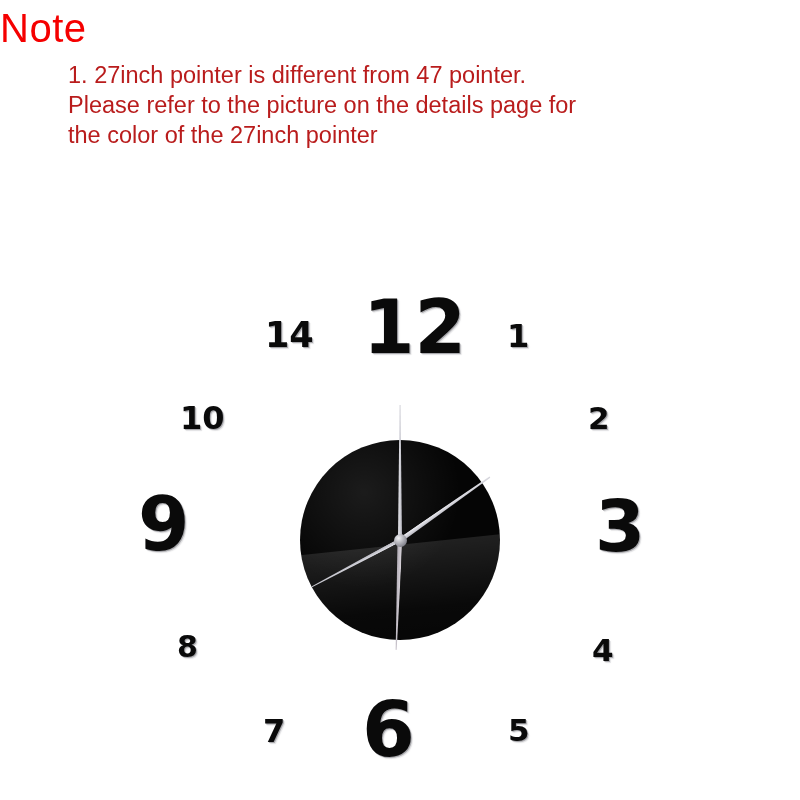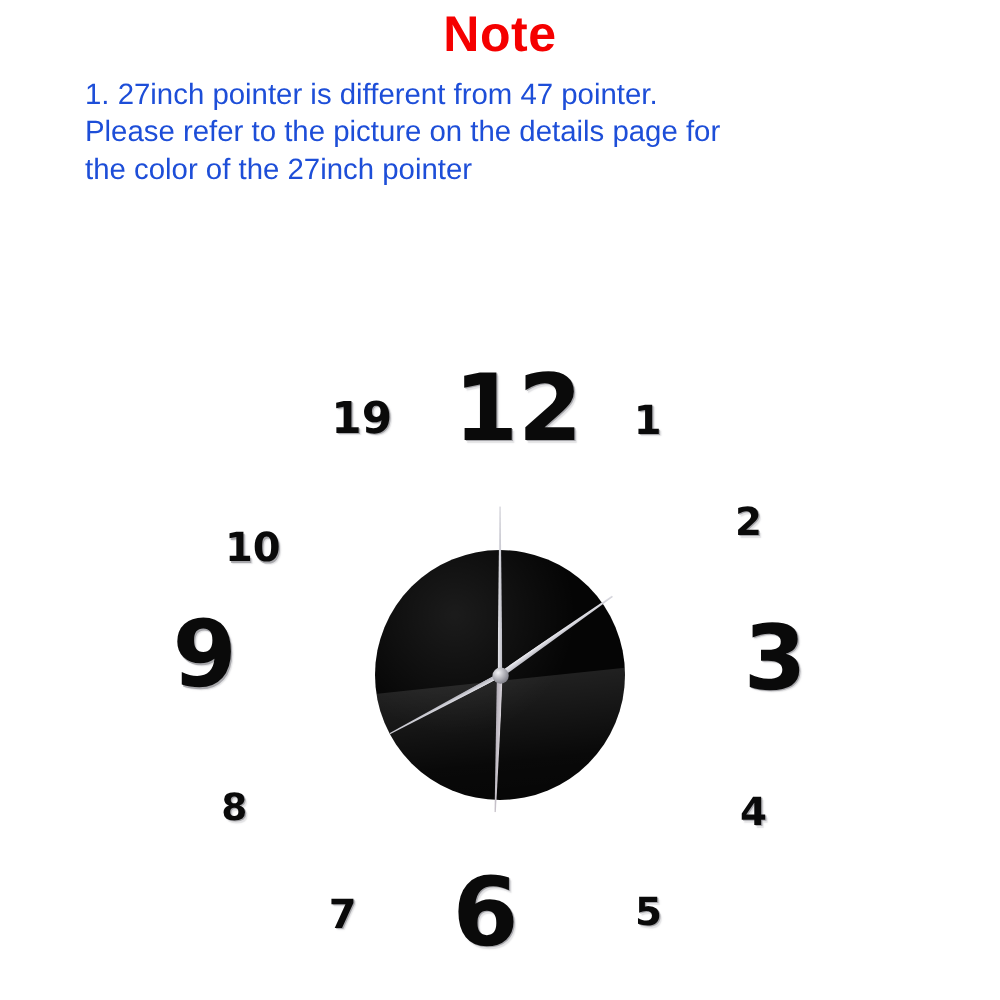--- a/index.html
+++ b/index.html
@@ -20,33 +20,32 @@
     height: 800px;
     background: #ffffff;
   }
 
   
   .note-title {
     position: absolute;
     top: 6px;
     left: 0;
     width: 800px;
-    text-align: center;
     color: #f50000;
     font-size: 40px;
-    font-weight: bold;
+    font-weight: normal;
     letter-spacing: 0.5px;
     line-height: 44px;
   }
   .note-body {
     position: absolute;
     top: 60px;
     left: 68px;
     width: 700px;
-    color: #1d4ed8;
+    color: #b91c1c;
     font-size: 23.5px;
     line-height: 30px;
   }
   .note-para {
     margin: 0 0 20px 0;
     white-space: pre-line;
   }
 
   
   #clock {
@@ -157,21 +156,21 @@
     color: #0a0a0a;
     font-family: "DejaVu Sans", sans-serif;
     font-weight: bold;
     line-height: 1;
     text-shadow: 1px 1px 0 rgba(120,120,125,0.55), 2px 2px 1px rgba(170,170,175,0.35);
     white-space: nowrap;
   }
   .n12 { left: 233px; top: 10px;  font-size: 74px; }
   .n11 { left: 135px; top: 38px;  font-size: 35px; }
   .n1  { left: 377px; top: 40px;  font-size: 32px; }
-  .n10 { left: 50px;  top: 122px; font-size: 32px; margin-top: 20px; }
+  .n10 { left: 50px;  top: 122px; font-size: 32px; }
   .n2  { left: 458px; top: 123px; font-size: 31px; }
   .n9  { left: 8px;   top: 207px; font-size: 74px; }
   .n3  { left: 465px; top: 210px; font-size: 72px; }
   .n8  { left: 47px;  top: 352px; font-size: 30px; }
   .n4  { left: 462px; top: 355px; font-size: 31px; }
   .n7  { left: 133px; top: 435px; font-size: 32px; }
   .n5  { left: 378px; top: 435px; font-size: 31px; }
   .n6  { left: 232px; top: 412px; font-size: 76px; }
 </style>
 </head>
@@ -202,21 +201,21 @@
       </div>
     <div class="hand hand-second">
         <i></i>
       </div>
     <div class="hand hand-sweep">
         <i></i>
       </div>
     <div class="cap"></div>
 
     <div class="num n12">12</div>
-    <div class="num n11">19</div>
+    <div class="num n11">14</div>
     <div class="num n1">1</div>
     <div class="num n10">10</div>
     <div class="num n2">2</div>
     <div class="num n9">9</div>
     <div class="num n3">3</div>
     <div class="num n8">8</div>
     <div class="num n4">4</div>
     <div class="num n7">7</div>
     <div class="num n5">5</div>
     <div class="num n6">6</div>

